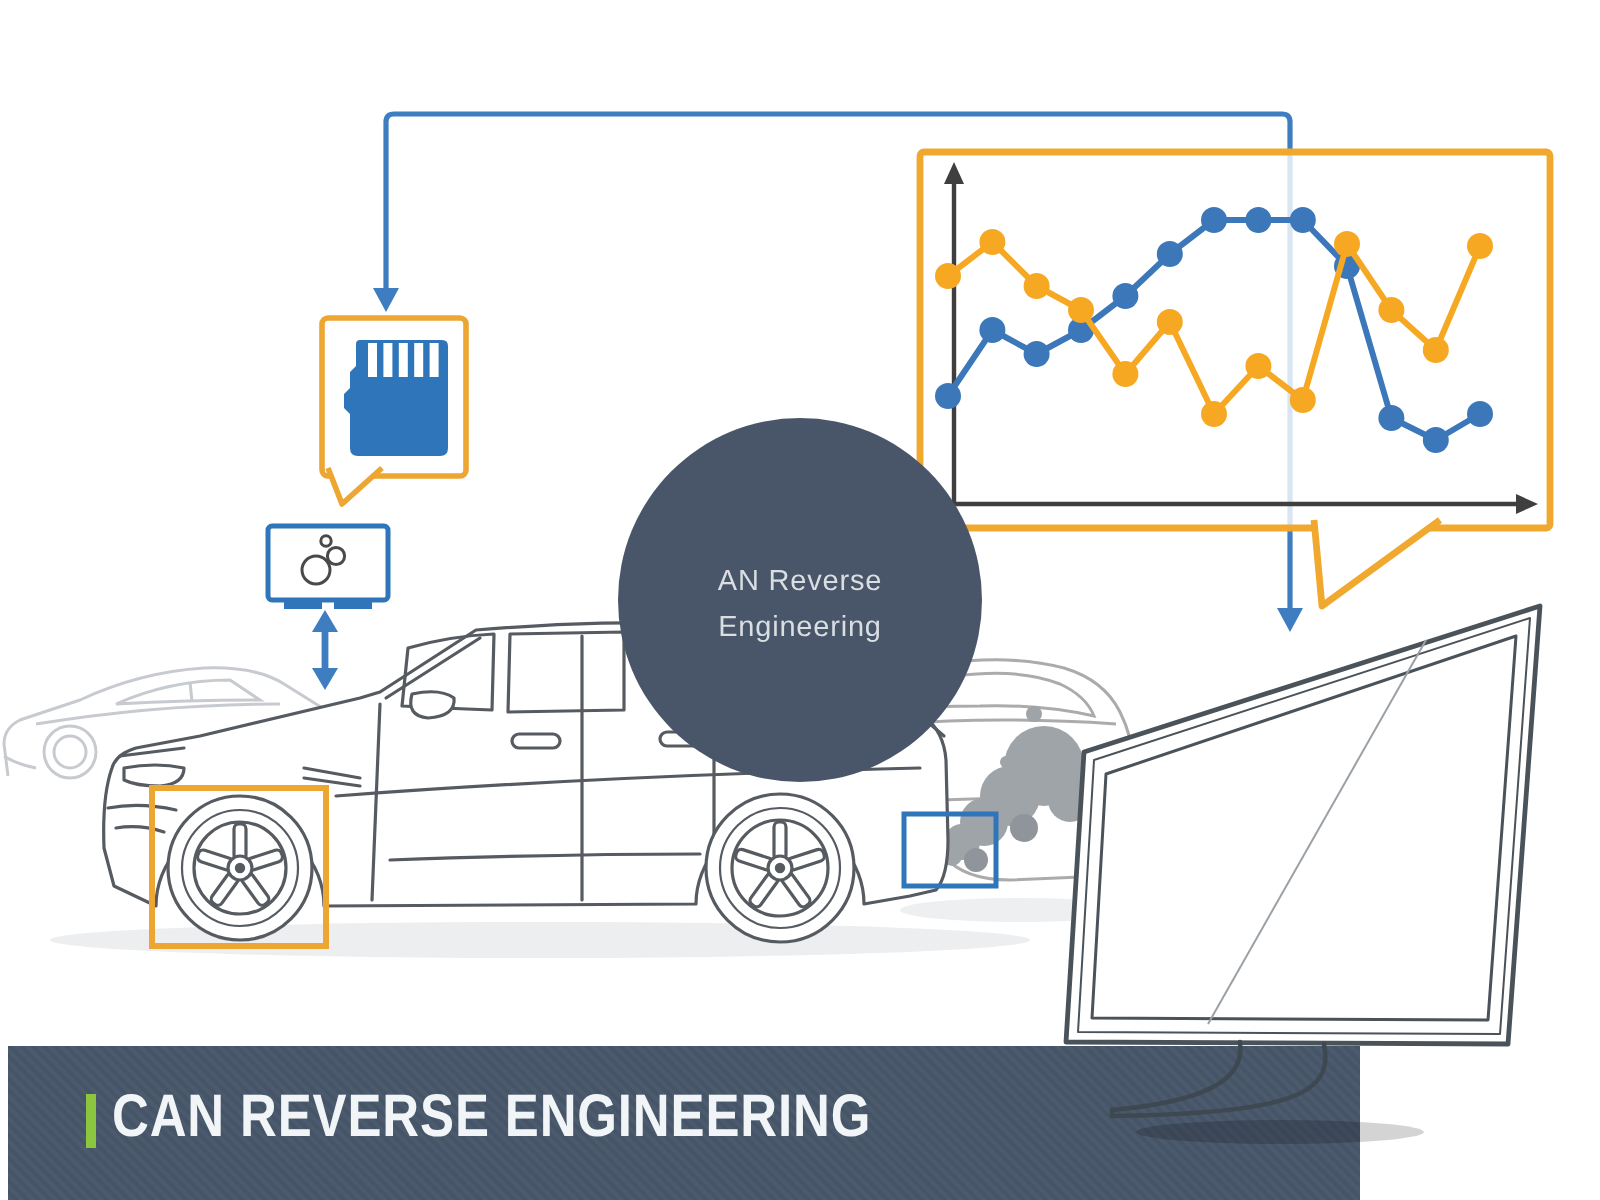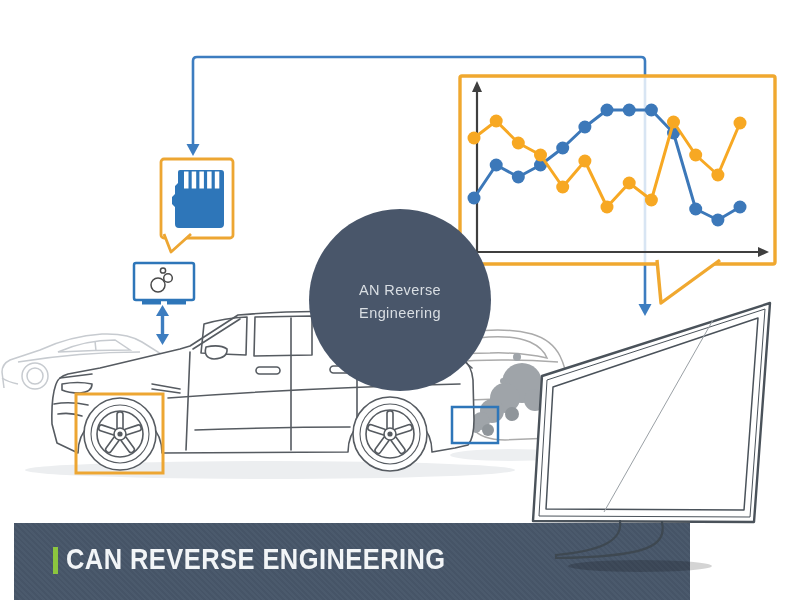--- a/index.html
+++ b/index.html
@@ -1,18 +1,18 @@
 <!DOCTYPE html>
 <html><head>
 <meta charset="utf-8">
 <style>
   html,body{margin:0;padding:0;background:#fff;}
   .stage{position:relative;width:800px;height:600px;background:#ffffff;overflow:hidden;
          font-family:"Liberation Sans",sans-serif;}
-  .bottom-bar{position:absolute;left:14px;top:523px;width:676px;height:77px;background:#475669;
+  .bottom-bar{position:absolute;left:4px;top:523px;width:676px;height:77px;background:#475669;
               background-image:repeating-linear-gradient(45deg,rgba(255,255,255,0.025) 0 2px,rgba(0,0,0,0.02) 2px 4px);
               z-index:1;}
   .accent{position:absolute;left:39px;top:24px;width:5px;height:27px;background:#8CC63E;}
   .bar-title{position:absolute;left:52px;top:19px;color:#F2F5F7;font-size:30px;font-weight:700;
              letter-spacing:0.5px;white-space:nowrap;transform:scaleX(0.85);transform-origin:left center;}
   svg.art{position:absolute;left:0;top:0;z-index:2;}
   .badge-text{font-family:"Liberation Sans",sans-serif;font-size:14.5px;fill:#D9DEE3;letter-spacing:0.4px;}
 </style>
 </head>
 <body>

